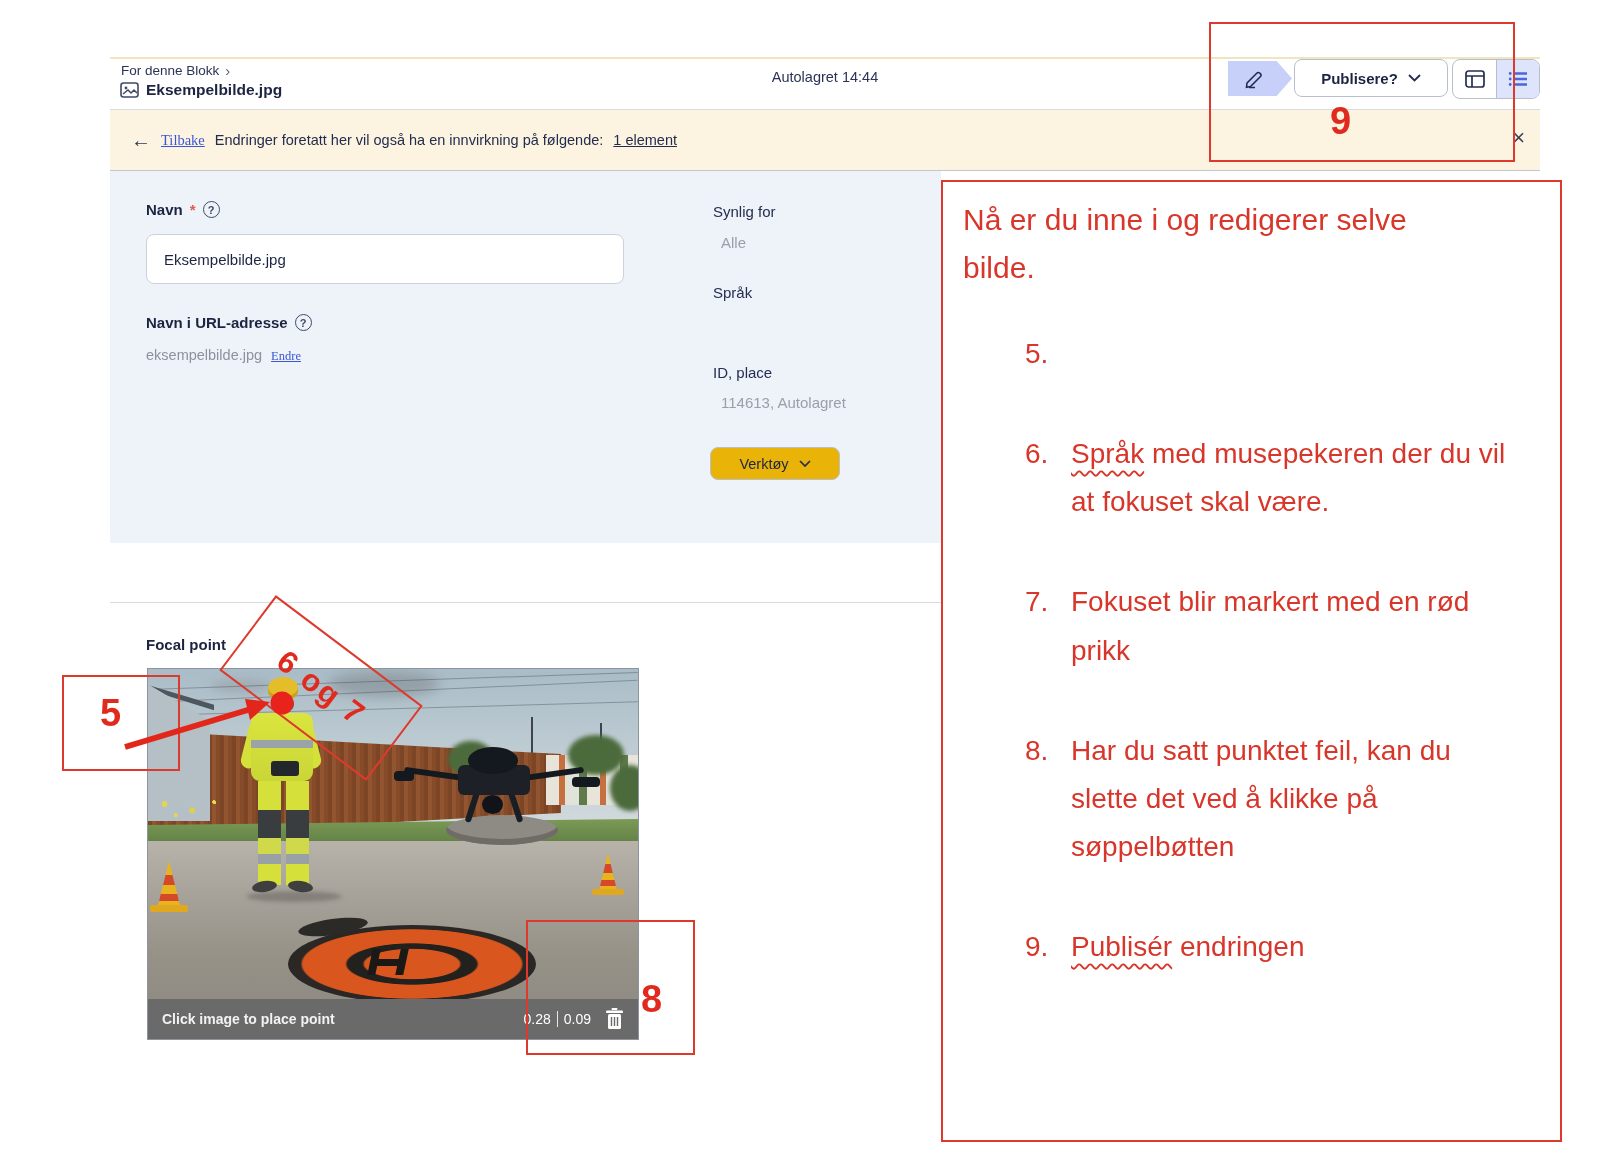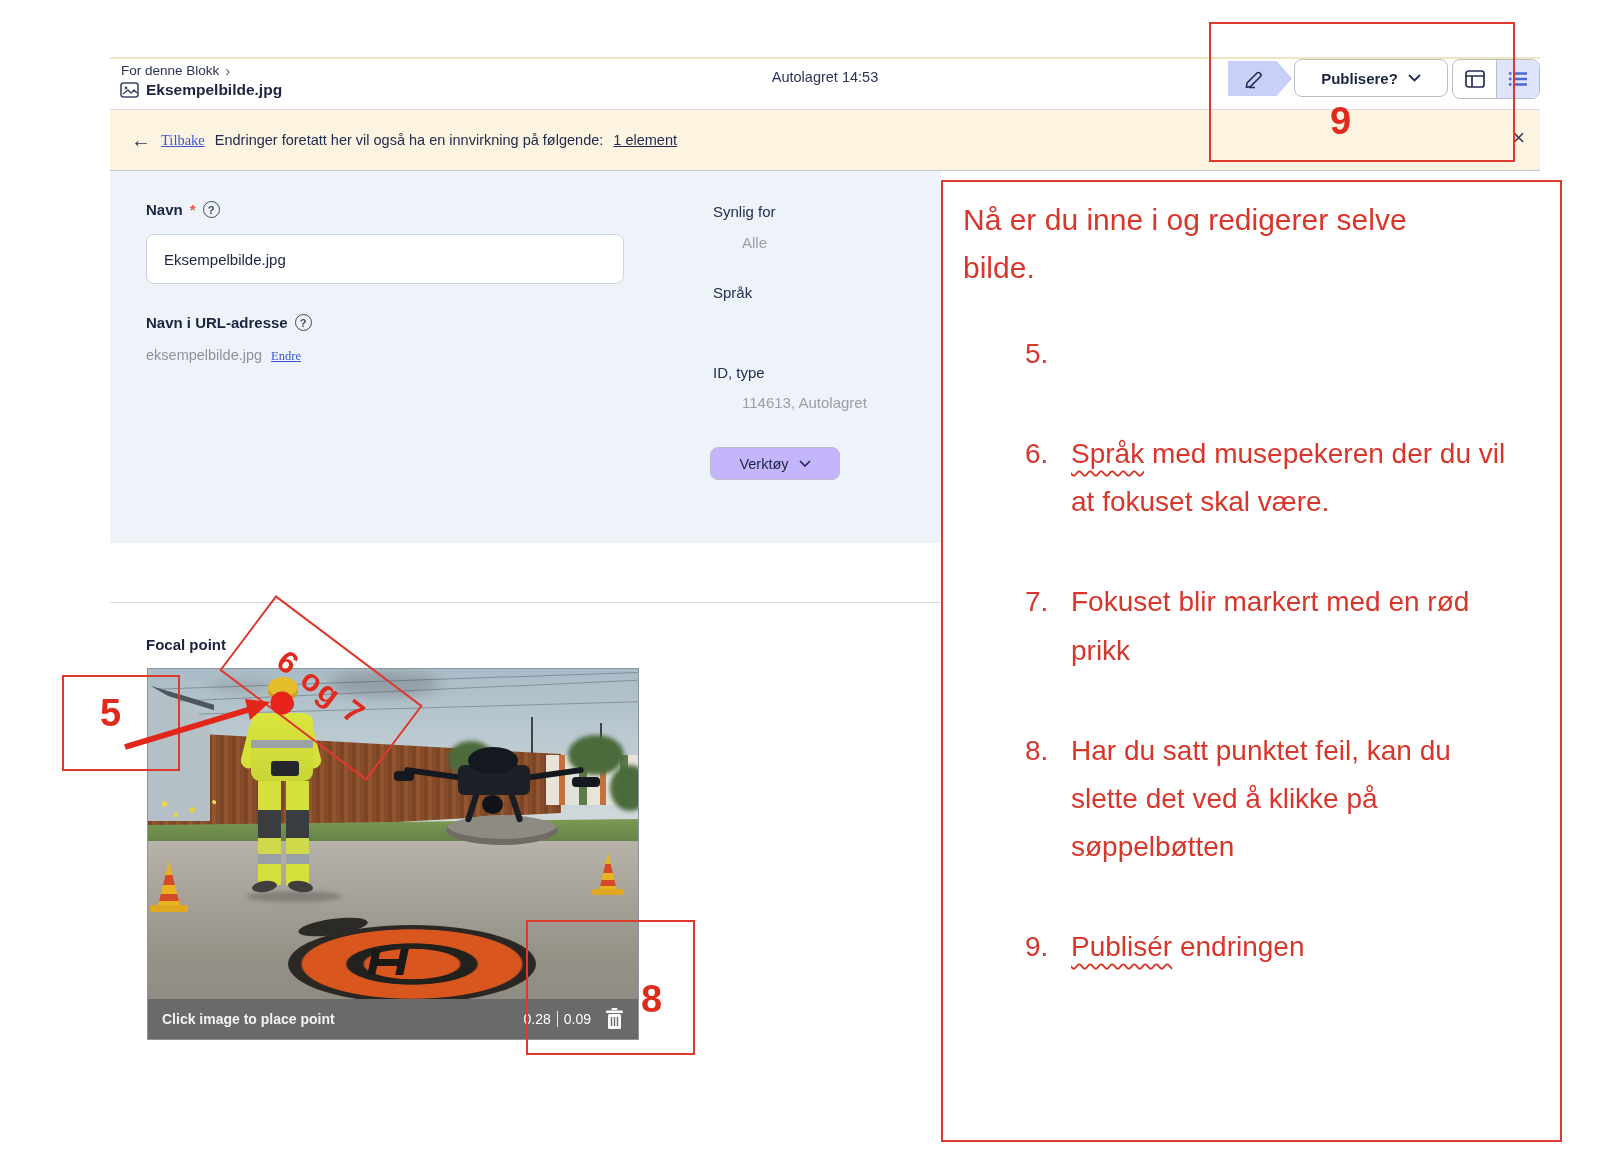--- a/index.html
+++ b/index.html
@@ -40,22 +40,22 @@
   .req { color:#e25a4a; font-weight:bold; }
   .help { width:17px; height:17px; border:1.5px solid #3f4a66; border-radius:50%; font-size:11px; font-weight:bold; color:#3f4a66;
     display:inline-flex; align-items:center; justify-content:center; }
   .name-label { position:absolute; left:36px; top:30px; }
   .name-input { position:absolute; left:36px; top:63px; width:478px; height:50px; background:#fff; border:1px solid #ccd2dd; border-radius:8px;
     font-size:15px; color:#1c2442; padding:0 17px; font-family:inherit; }
   .url-label { position:absolute; left:36px; top:143px; }
   .url-row { position:absolute; left:36px; top:176px; font-size:14.5px; color:#8d929c; display:flex; align-items:baseline; gap:9px; }
   .url-row .link-blue { font-size:12.5px; }
   .rc-label { font-size:15px; color:#242e52; position:absolute; left:603px; }
-  .rc-value { font-size:15px; color:#9aa0a8; position:absolute; left:632px; }
-  .tools-btn { position:absolute; left:600px; top:276px; width:130px; height:33px; background:#c4b5fd; border:1.5px solid #b9bfca; border-radius:8px;
+  .rc-value { font-size:15px; color:#9aa0a8; position:absolute; left:611px; }
+  .tools-btn { position:absolute; left:600px; top:276px; width:130px; height:33px; background:#eab308; border:1.5px solid #b9bfca; border-radius:8px;
     display:flex; align-items:center; justify-content:center; gap:10px; font-size:14.5px; color:#1c2442; cursor:pointer; }
 
   
   .tabs { position:absolute; left:110px; top:543px; width:831px; height:59px; background:#fff; }
   .tab { position:absolute; top:17px; font-size:15px; cursor:pointer; }
   .tab-active { left:36px; color:#2d5bd1; }
   .tab-underline { position:absolute; left:36px; top:55px; width:76px; height:3px; background:#2d5bd1; border-radius:2px; }
   .tab-idle { left:152px; color:#242e52; }
   .tabs-divider { position:absolute; left:110px; top:602px; width:831px; height:1px; background:#d8dbe2; }
 
@@ -160,21 +160,21 @@
     <div class="file-row">
       <span>
         <svg width="19" height="16" viewBox="0 0 19 16">
             <rect x="1" y="1" width="17" height="14" rx="2.5" fill="none" stroke="#3f4a66" stroke-width="1.6"></rect>
             <circle cx="6" cy="6" r="1.4" fill="#3f4a66"></circle>
             <path d="M3 12 L8 8 L11 11 L14 8 L17 11" fill="none" stroke="#3f4a66" stroke-width="1.5"></path>
           </svg>
       </span>
       <span class="fname">Eksempelbilde.jpg</span>
     </div>
-    <div class="autosave">Autolagret 14:53</div>
+    <div class="autosave">Autolagret 14:44</div>
     <div class="pennant">
       <span>
         <svg width="22" height="20" viewBox="0 0 22 20">
             <path d="M4 14 L14 4 a1.8 1.8 0 0 1 2.6 0 l0.9 0.9 a1.8 1.8 0 0 1 0 2.6 L7.5 17.5 L3.5 18.2 Z" fill="none" stroke="#232d52" stroke-width="1.6"></path>
             <path d="M6 18.5 h6" stroke="#232d52" stroke-width="1.6"></path>
           </svg>
       </span>
     </div>
     <div class="pubbtn">
       <span>Publisere?</span>
@@ -223,21 +223,21 @@
       <span>Navn i URL-adresse</span>
       <span class="help">?</span>
     </div>
     <div class="url-row">
       <span>eksempelbilde.jpg</span>
       <span class="link-blue">Endre</span>
     </div>
     <span class="rc-label" style="top:32px;">Synlig for</span>
     <span class="rc-value" style="top:63px;">Alle</span>
     <span class="rc-label" style="top:113px;">Språk</span>
-    <span class="rc-label" style="top:193px;">ID, type</span>
+    <span class="rc-label" style="top:193px;">ID, place</span>
     <span class="rc-value" style="top:223px;">114613, Autolagret</span>
     <div class="tools-btn">
       <span>Verktøy</span>
       <svg width="12" height="7" viewBox="0 0 12 7">
           <path d="M1 1 L6 6 L11 1" fill="none" stroke="#232d52" stroke-width="1.7"></path>
         </svg>
     </div>
   </div>
 
   <div class="tabs-divider"></div>

